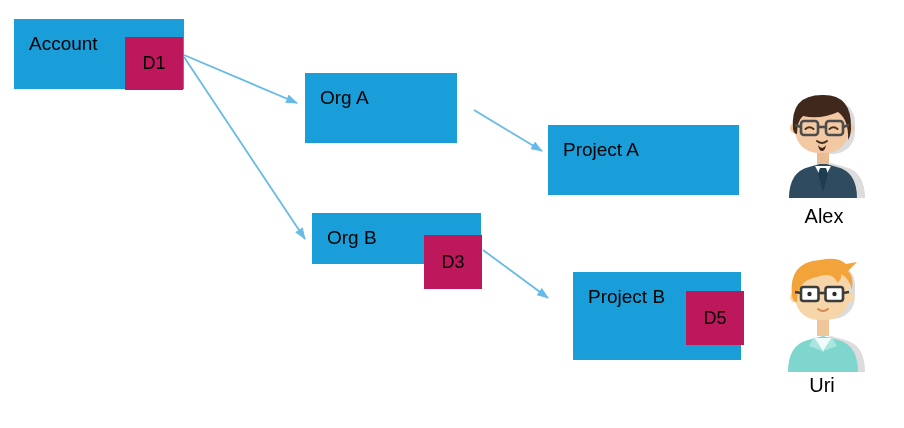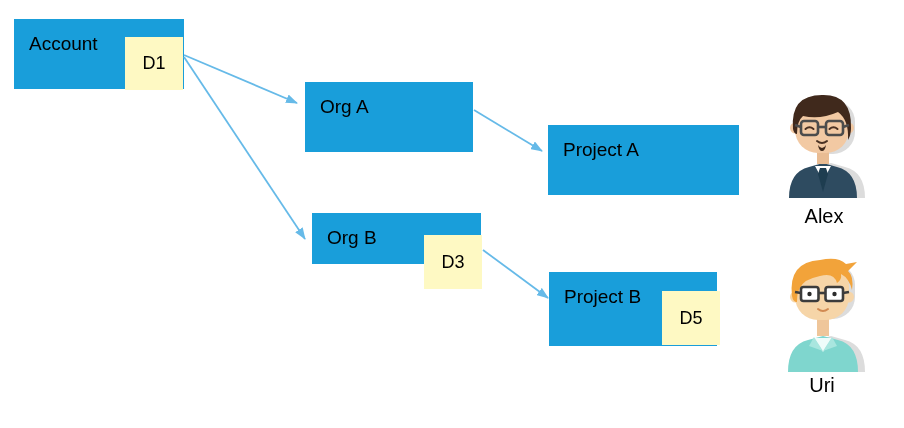--- a/index.html
+++ b/index.html
@@ -2,30 +2,30 @@
 <html><head>
 <meta charset="utf-8">
 <style>
   html,body{margin:0;padding:0;background:#ffffff;}
   .canvas{
     position:relative;width:904px;height:428px;background:#ffffff;overflow:hidden;
     font-family:"Liberation Sans", sans-serif;color:#000;
   }
   .node{position:absolute;background:#199EDA;}
   .node-label{position:absolute;left:15px;top:14px;font-size:19px;line-height:22px;white-space:nowrap;}
-  .badge{position:absolute;width:58px;background:#fef9c3;display:flex;align-items:center;justify-content:center;font-size:18px;}
+  .badge{position:absolute;width:58px;background:#be185d;display:flex;align-items:center;justify-content:center;font-size:18px;}
   #node-account{left:14px;top:19px;width:170px;height:70px;}
   #badge-d1{left:111px;top:18px;height:53px;}
-  #node-org-a{left:305px;top:82px;width:168px;height:70px;}
+  #node-org-a{left:305px;top:73px;width:152px;height:70px;}
   #badge-d2{left:110px;top:18px;height:53px;}
   #node-org-b{left:312px;top:213px;width:169px;height:51px;}
   #badge-d3{left:112px;top:22px;height:54px;}
   #node-project-a{left:548px;top:125px;width:168px;height:70px;padding-left:23px;}
   #badge-d4{left:112px;top:18px;height:54px;}
-  #node-project-b{left:549px;top:272px;width:168px;height:74px;}
+  #node-project-b{left:573px;top:272px;width:168px;height:88px;}
   #badge-d5{left:113px;top:19px;height:54px;}
   .edges{position:absolute;left:0;top:0;width:904px;height:428px;pointer-events:none;}
   .avatar{position:absolute;}
   #avatar-alex{left:782px;top:92px;width:84px;height:106px;}
   #avatar-uri{left:782px;top:252px;width:84px;height:120px;}
   .user-name{position:absolute;width:84px;text-align:center;font-size:20px;}
   #name-alex{left:782px;top:205px;}
   #name-uri{left:780px;top:374px;}
 </style>
 </head>

